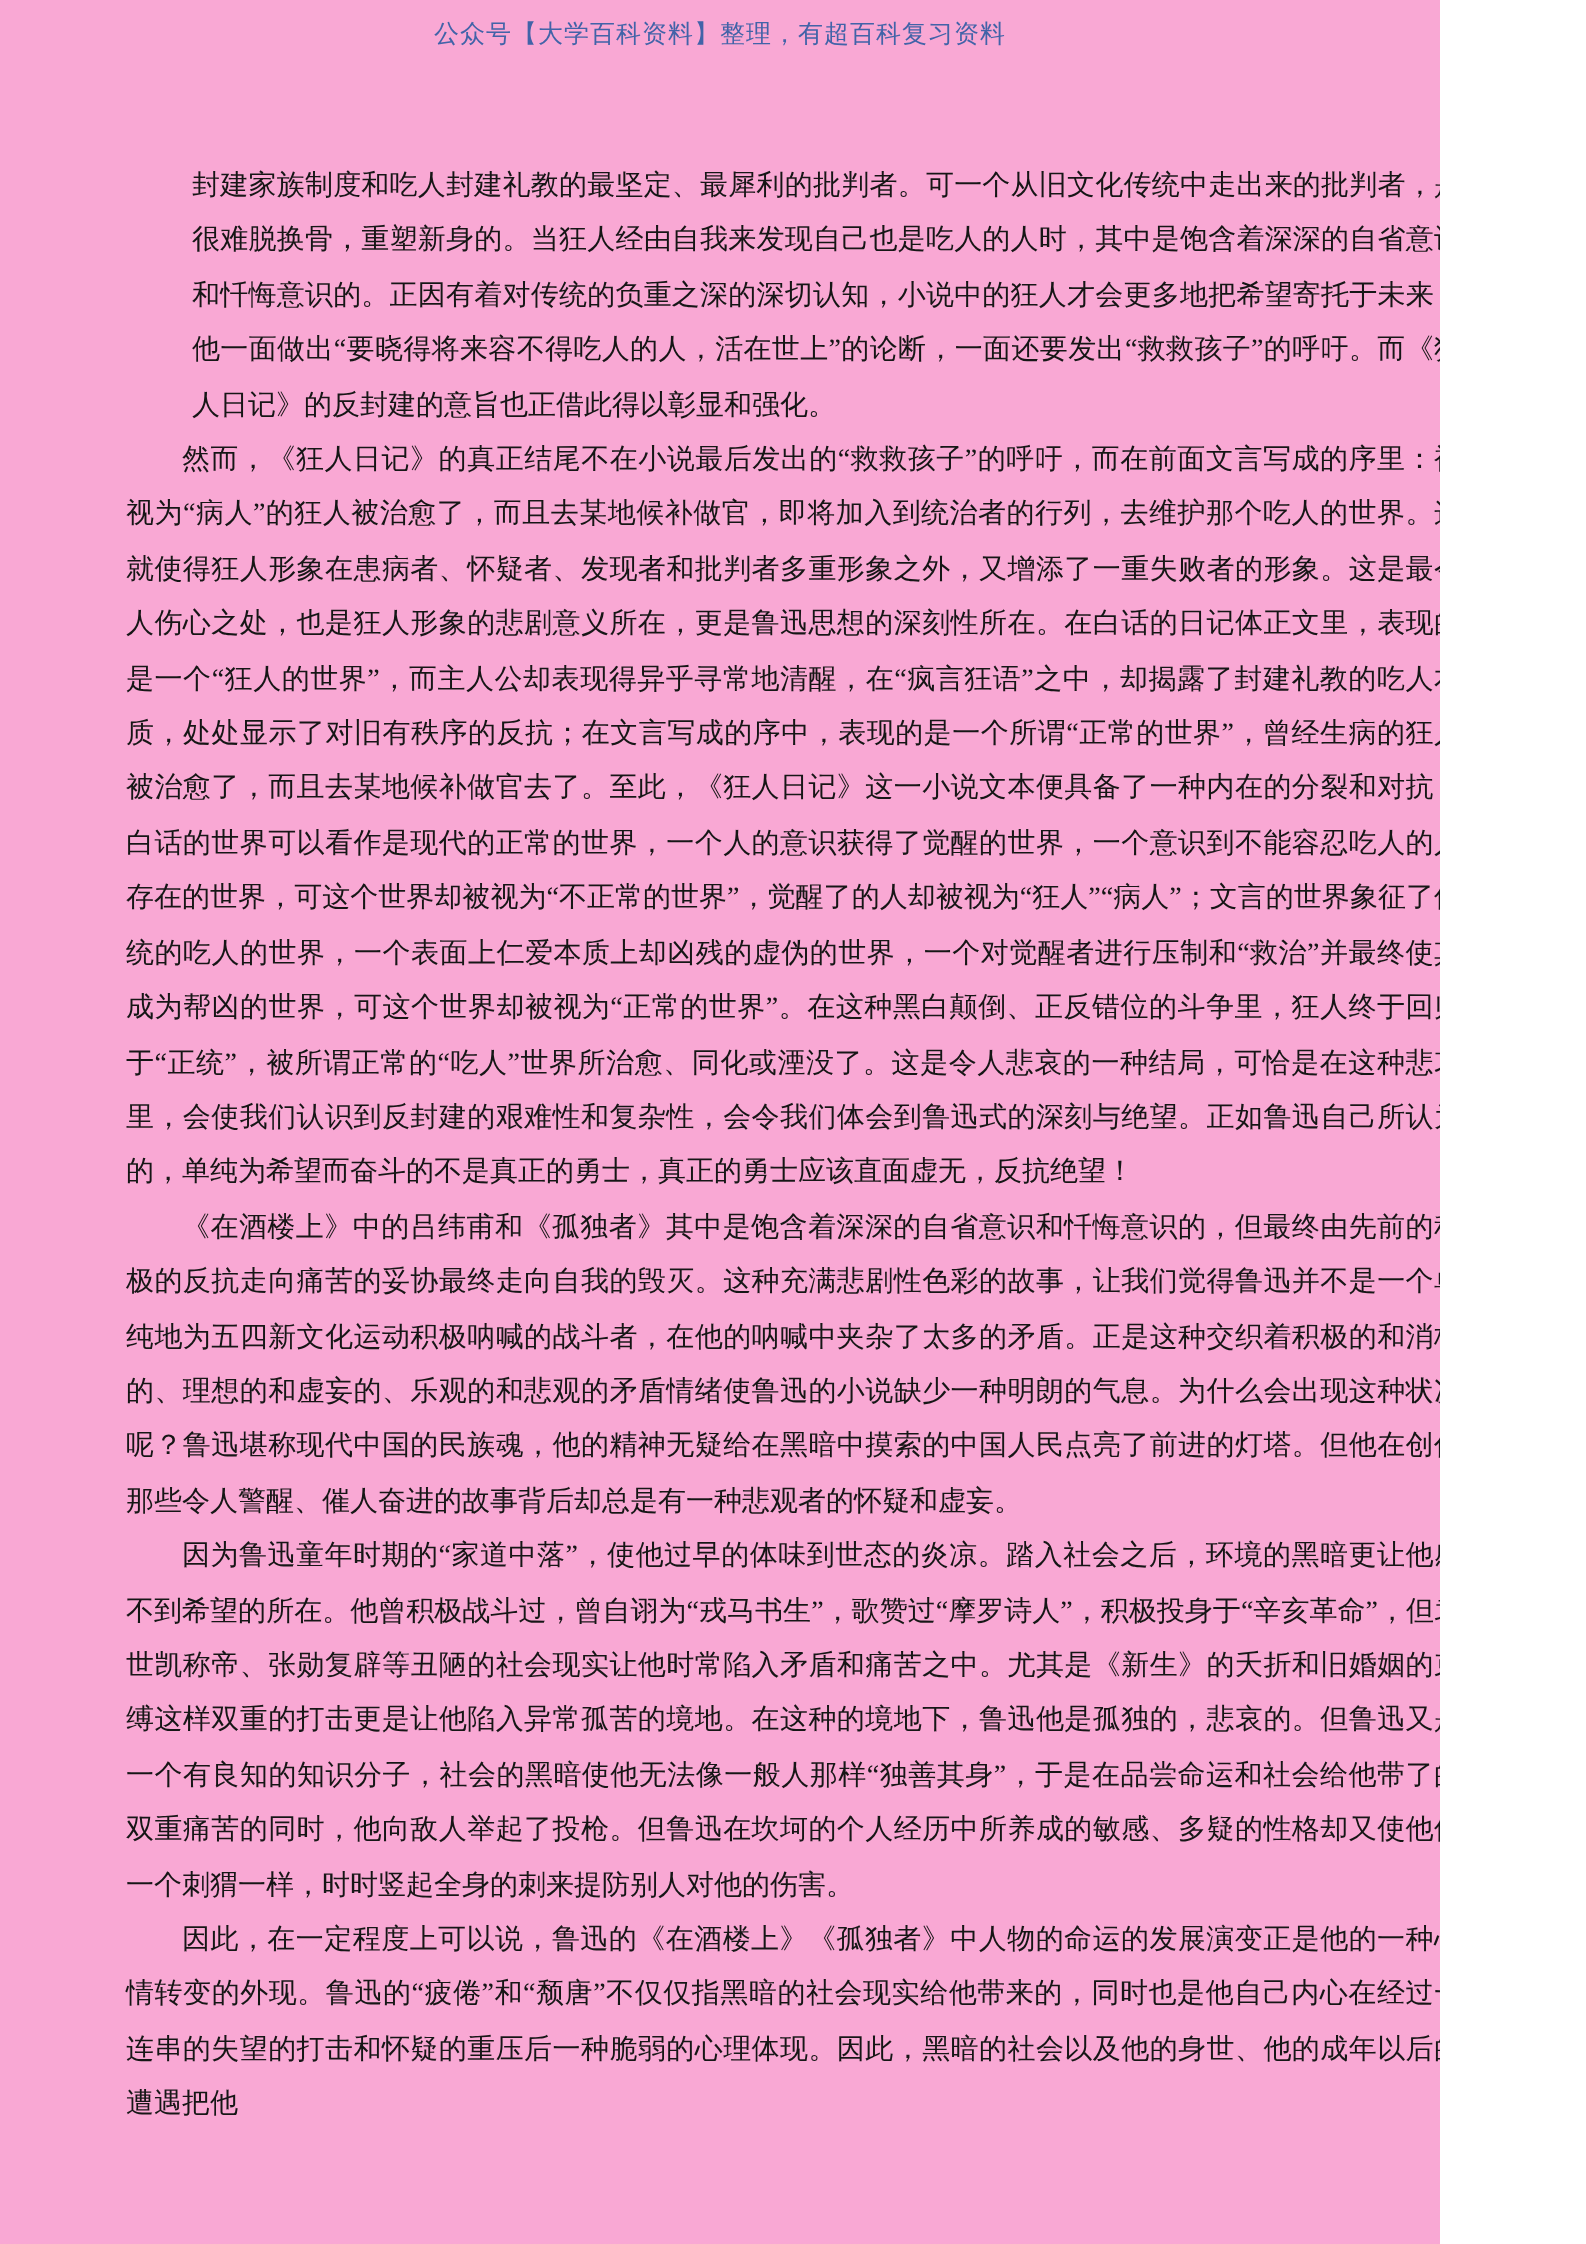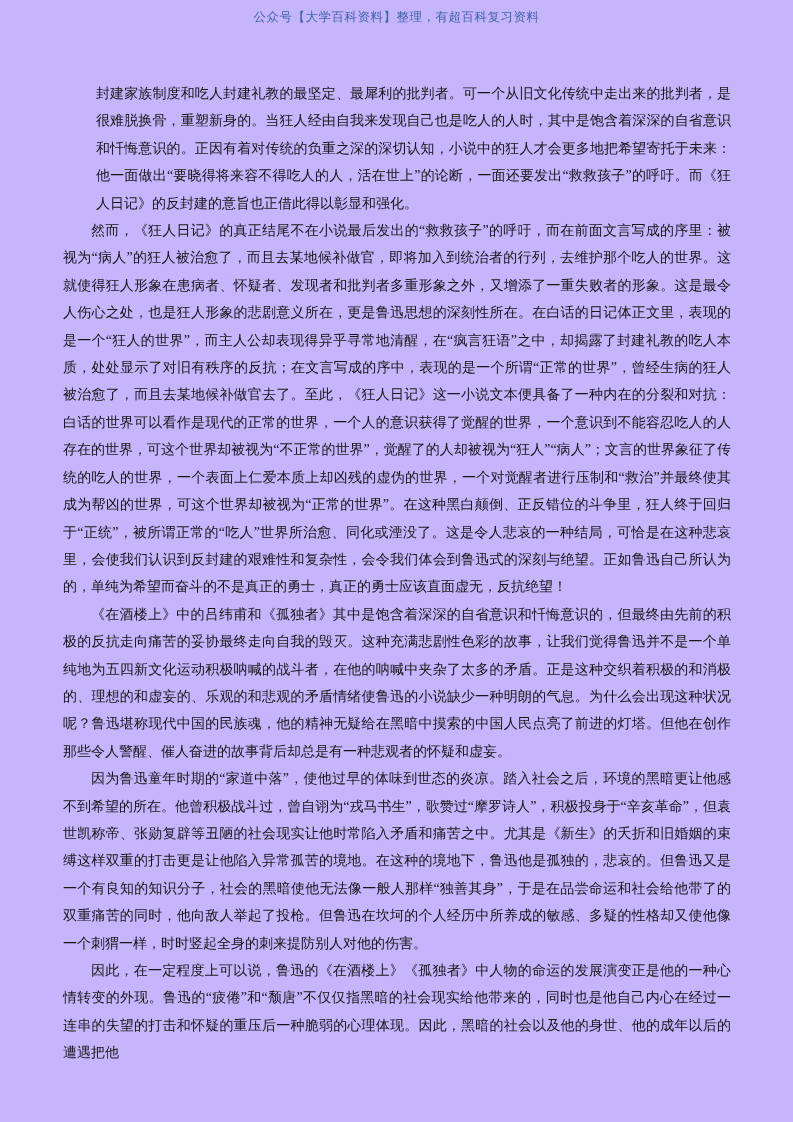--- a/index.html
+++ b/index.html
@@ -2,23 +2,23 @@
 <html><head>
 <meta charset="utf-8">
 <style>
   html, body {
     margin: 0;
     padding: 0;
     background: #ffffff;
   }
   .page {
     position: relative;
-    width: 793px;
+    width: 720px;
     height: 1122px;
-    background: #c4b5fd;
+    background: #f9a8d4;
     overflow: hidden;
     font-family: "Liberation Serif", "DejaVu Serif", serif;
   }
   .page-header {
     position: absolute;
     top: 9px;
     left: 0;
     right: 0;
     text-align: center;
     font-size: 12.5px;

